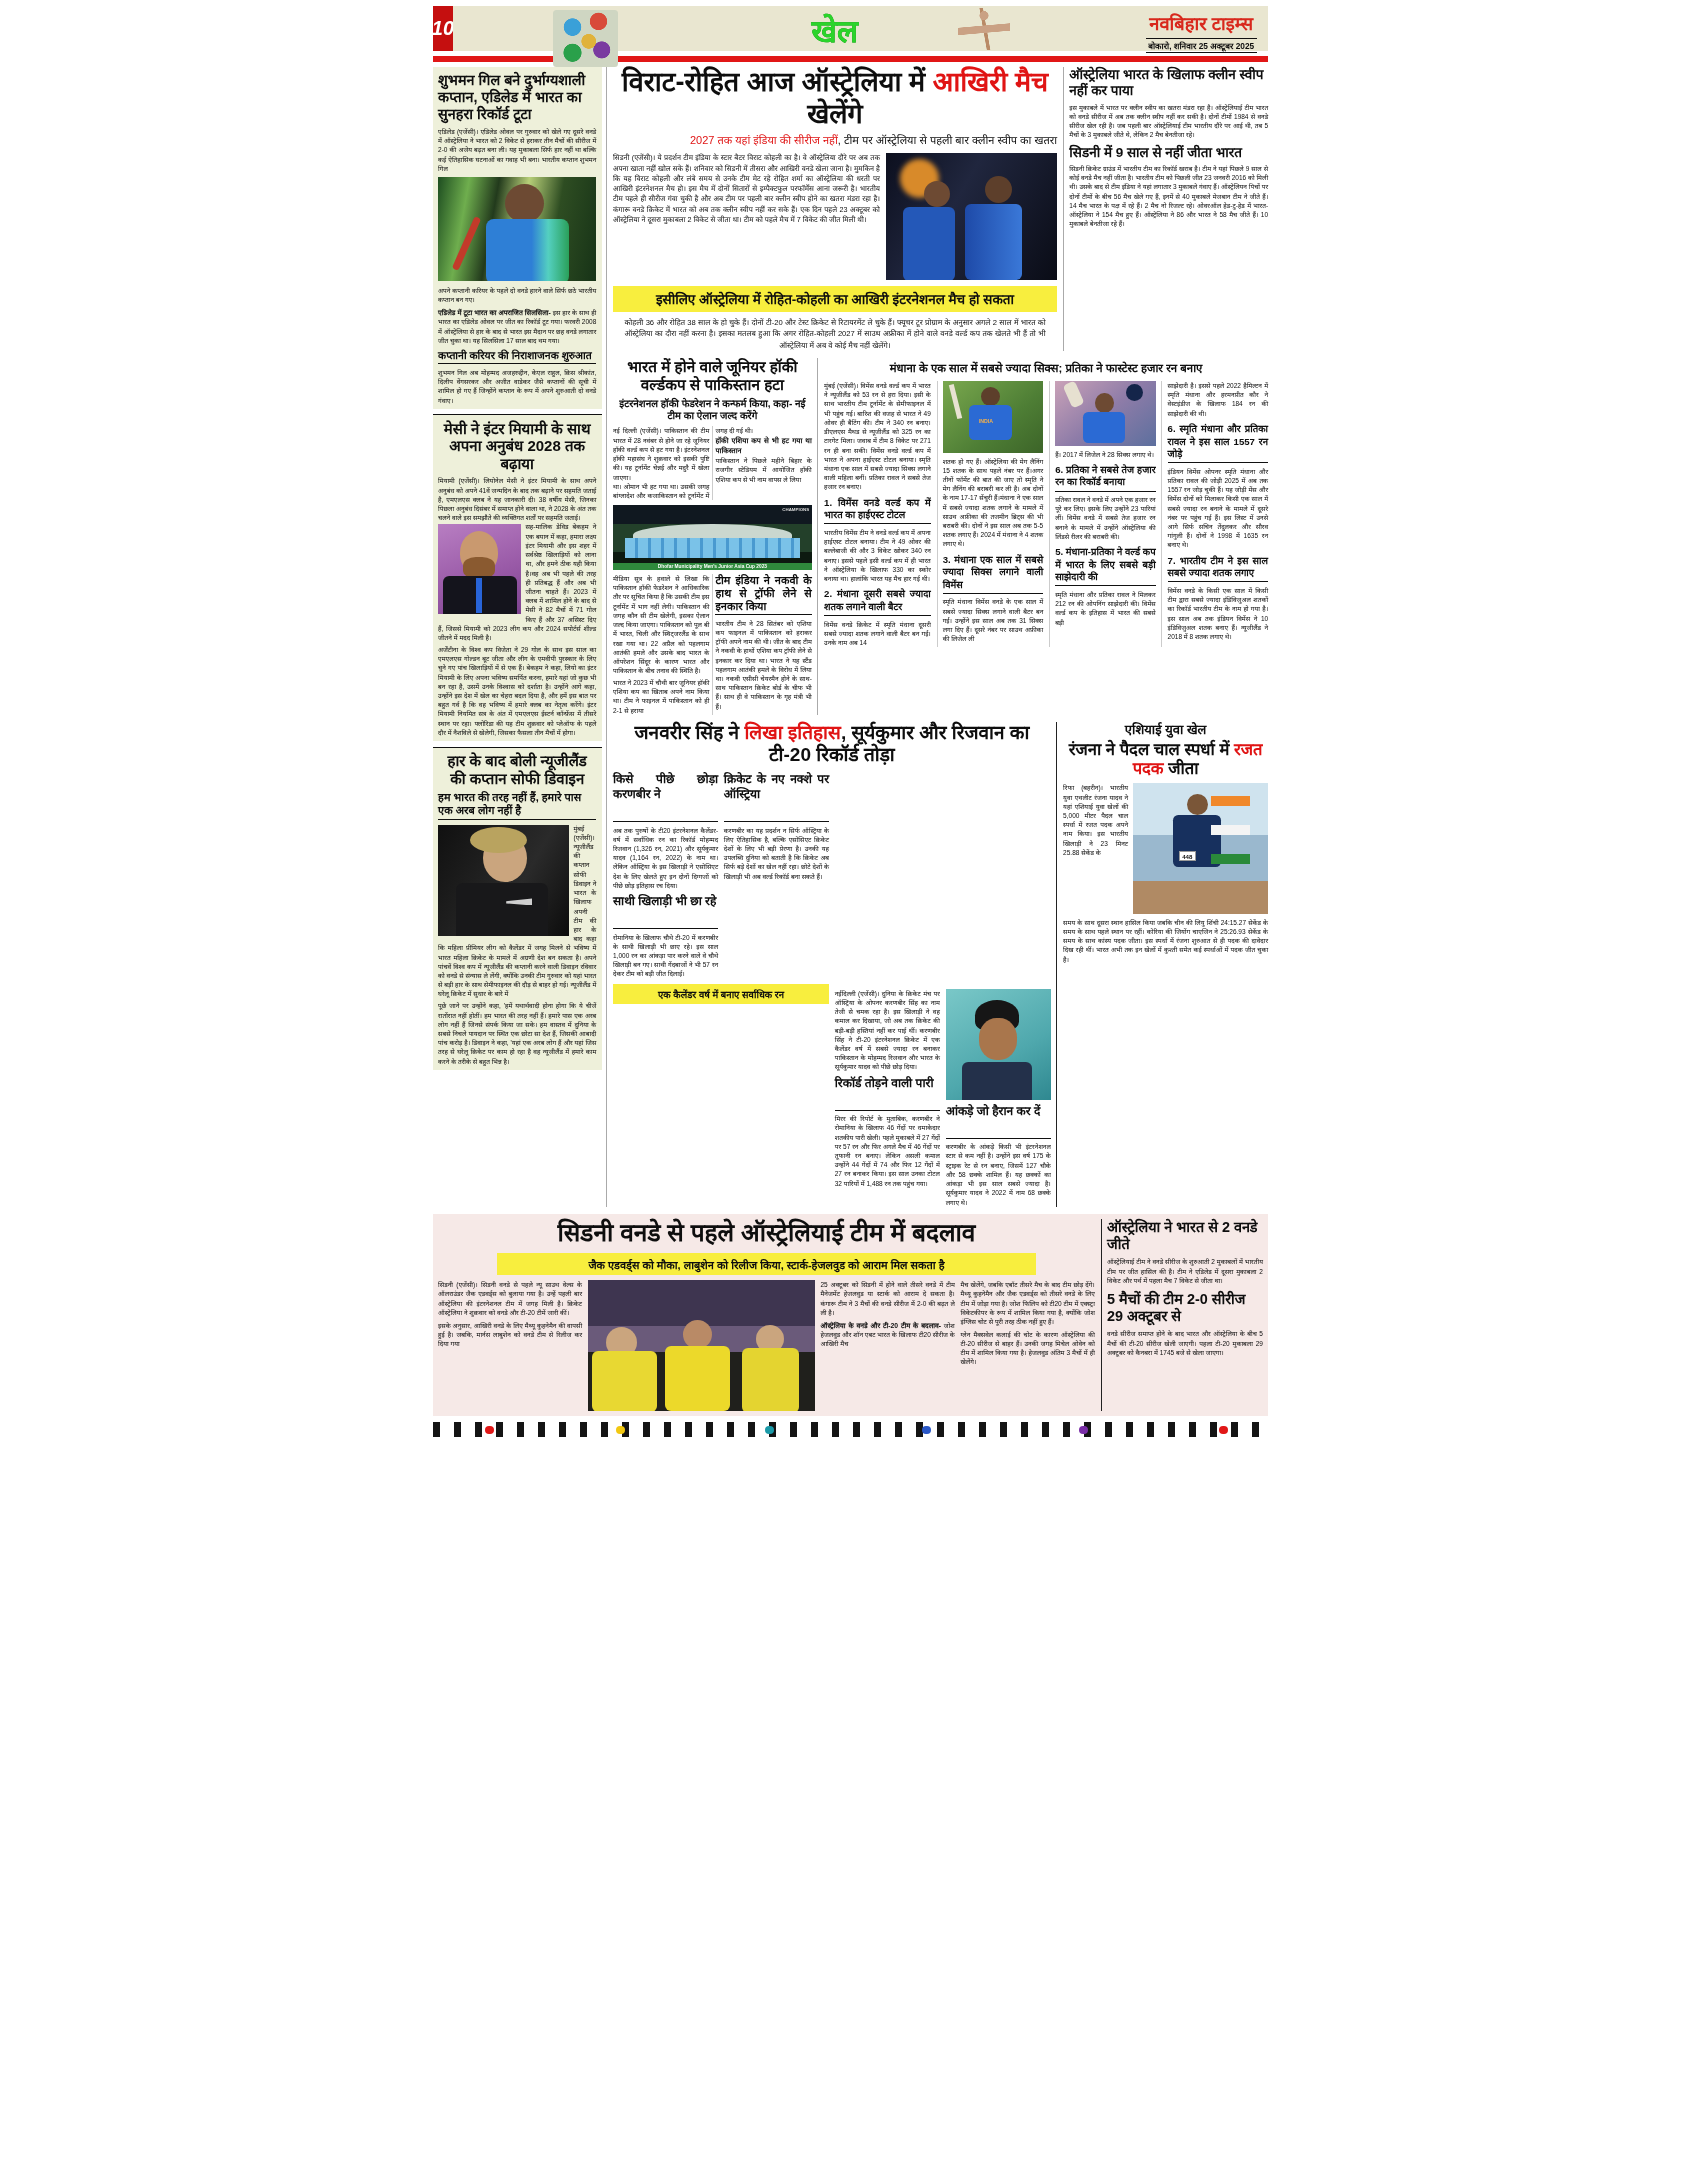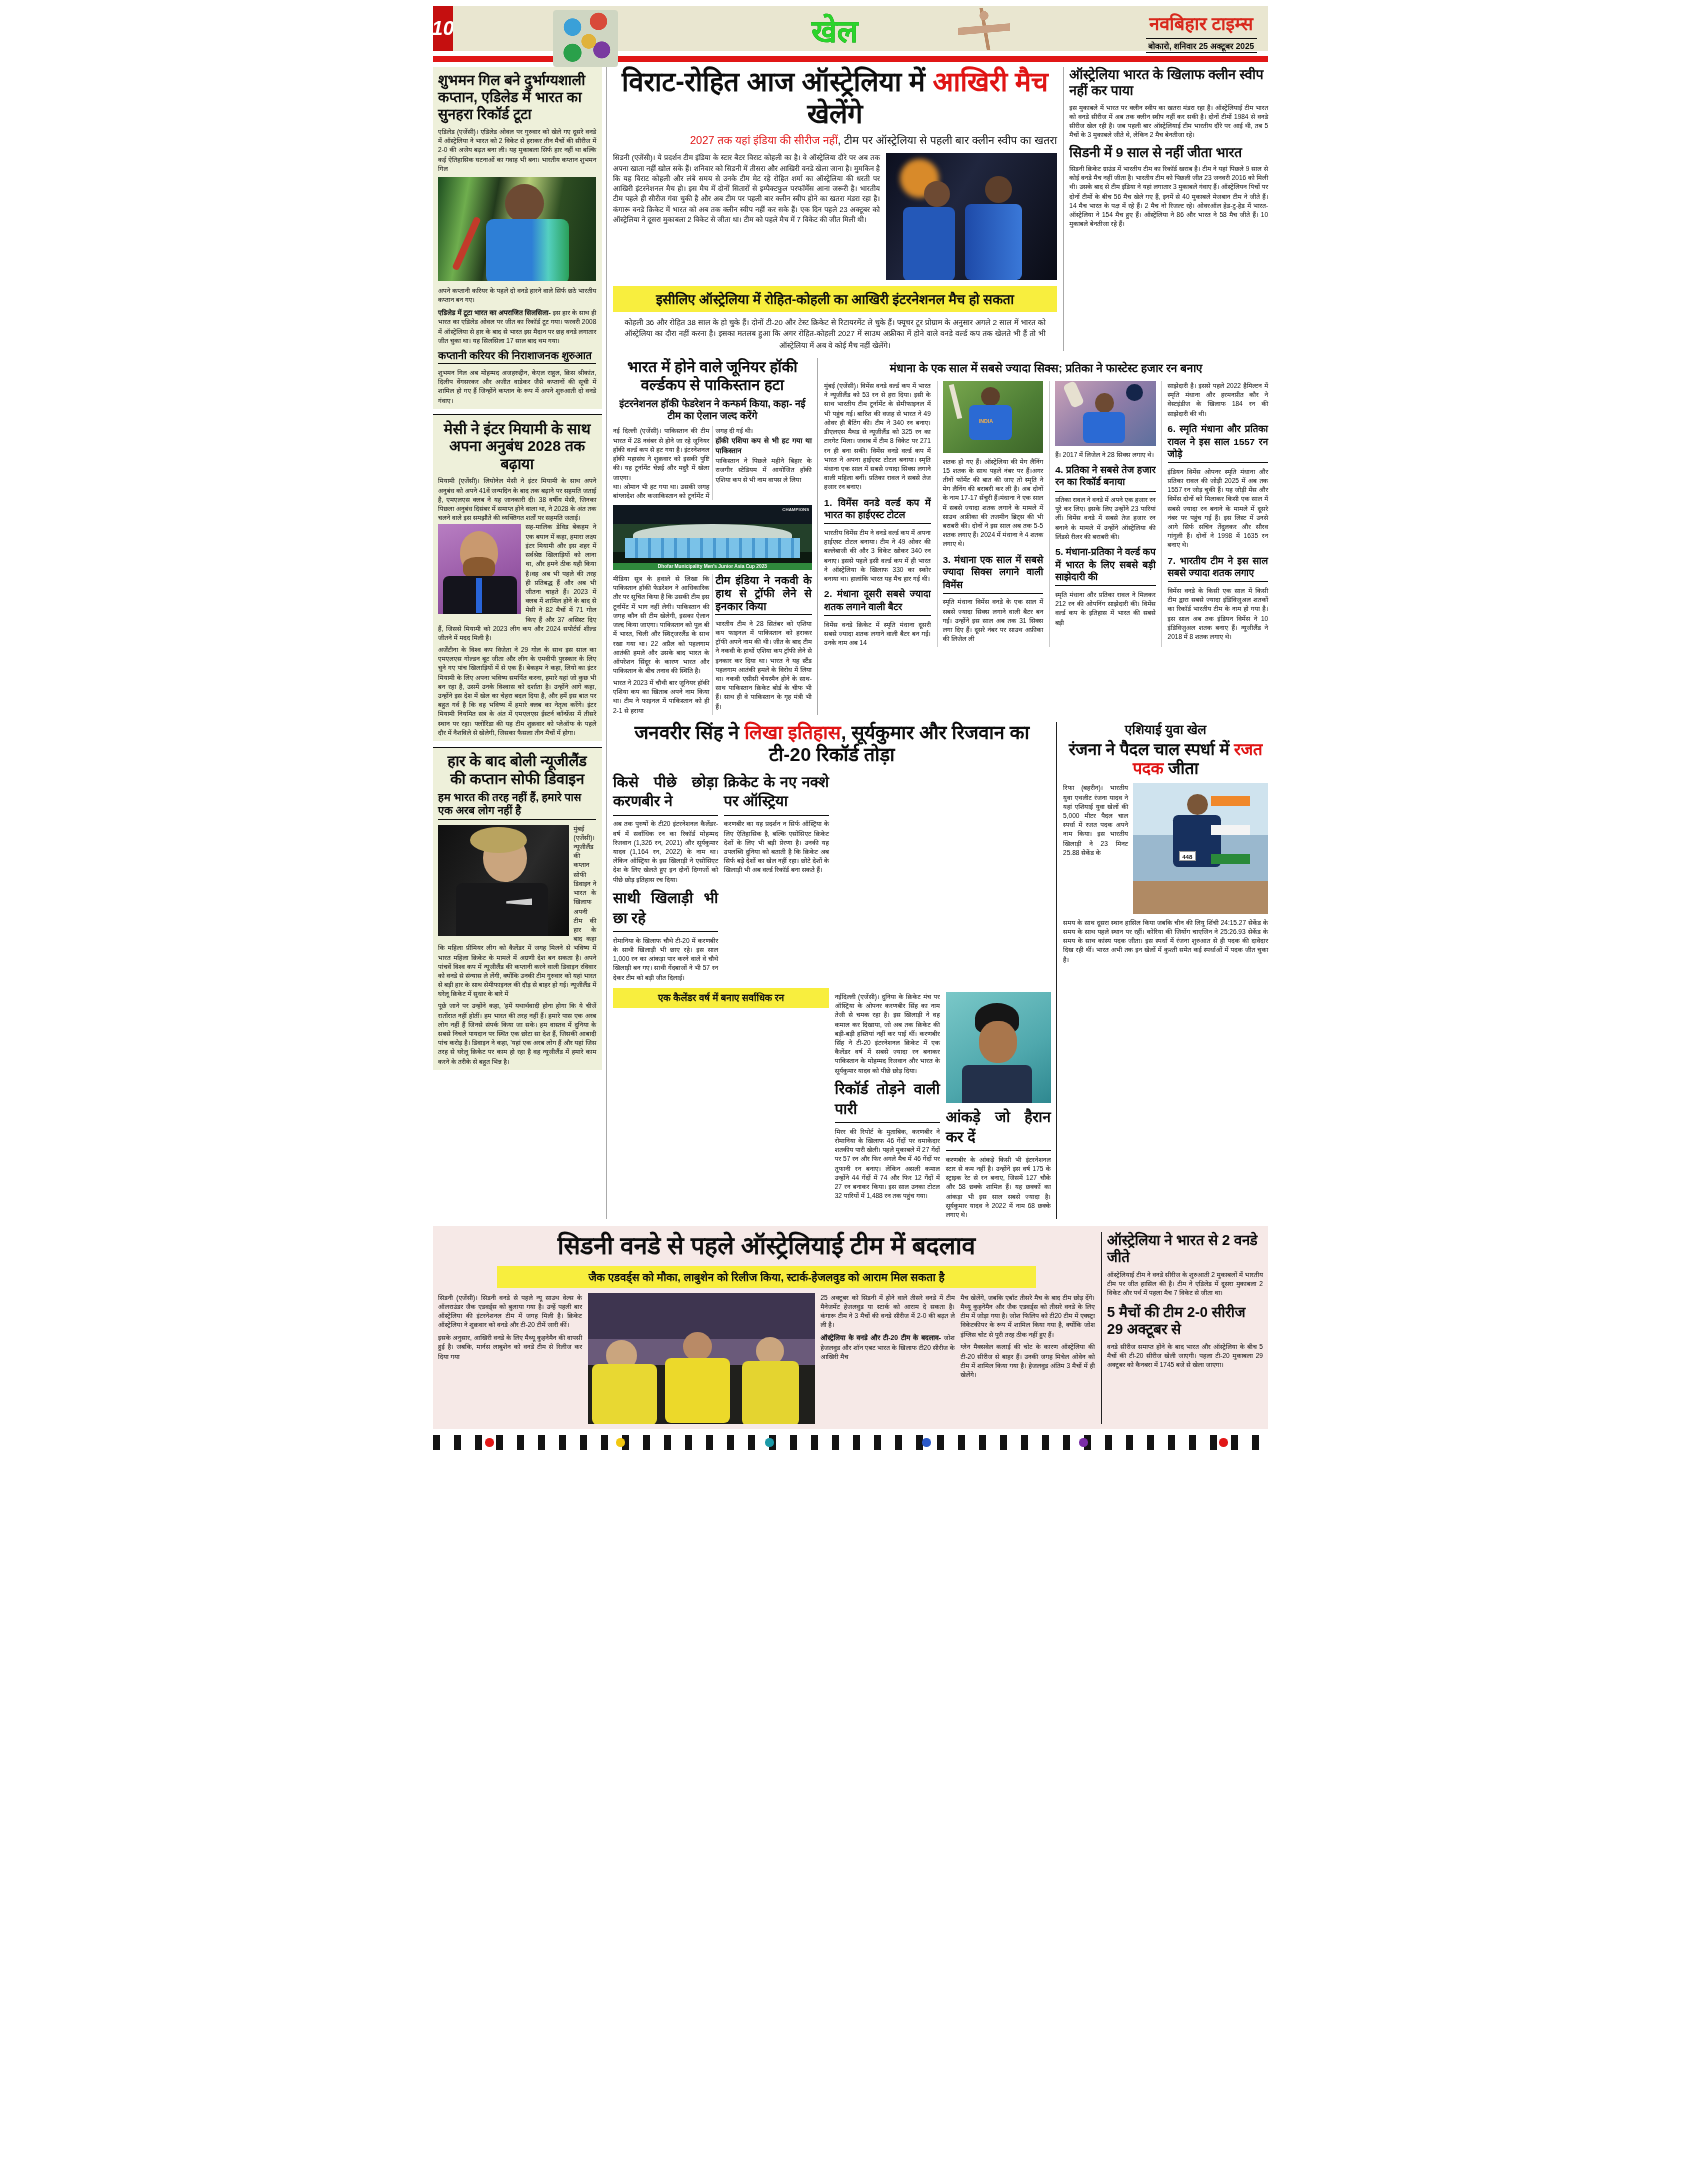--- a/index.html
+++ b/index.html
@@ -75,21 +75,21 @@
   .mncol:first-child{border-left:none;padding-left:0}
   .ntitle{font-size:9.6px;font-weight:900;border-bottom:0.9px solid #111;padding-bottom:1.7px;margin:5.2px 0 3.5px;line-height:1.3}
   .ph-mn1{height:72px;margin-bottom:3.5px;background:linear-gradient(140deg,#7aa84e,#4e7e35 60%,#3c6428)}
   .ph-mn2{height:65px;margin-bottom:3.5px;background:linear-gradient(140deg,#caa2b8,#8e7ca8 50%,#5c6f9e)}
   
   .botgrid{display:grid;grid-template-columns:1fr 205px;gap:6.1px;margin-top:7px}
   .karan{border-right:0.9px solid #222;padding-right:5.2px}
   .karan h1{font-size:19px;text-align:center;margin-bottom:5.2px}
   .kgrid{display:grid;grid-template-columns:repeat(4,1fr);gap:5.7px}
   .kband{grid-column:1/3;background:#f8ee3e;font-size:9.6px;font-weight:900;text-align:center;padding:3.5px 1.7px;align-self:start}
-  .ksub{font-size:15px;font-weight:900;border-bottom:0.9px solid #111;padding-bottom:4px;margin:4.4px 0 3.5px;line-height:1.3}
+  .ksub{font-size:12px;font-weight:900;border-bottom:0.9px solid #111;padding-bottom:18px;margin:4.4px 0 3.5px;line-height:1.3}
   .ph-karan{height:111px;margin-bottom:3.5px;background:linear-gradient(150deg,#7ac8c8,#4fa8ad 60%,#2f8890)}
   
   .ranj h3{font-size:13px;text-align:center;font-weight:900}
   .ranj h2{font-size:16.6px;text-align:center;margin:2.6px 0 4.4px}
   .rrow{display:grid;grid-template-columns:65px 1fr;gap:4.4px}
   .ph-ranj{height:131px;background:linear-gradient(180deg,#cfe3ee 0 40%,#9ab8ce 40% 75%,#b08a64 75%)}
   
   .sydsec{margin:7px 7.9px 0;background:#f6e9e7;display:grid;grid-template-columns:1fr 162px;gap:6.1px;padding:5.2px}
   .syd h1{font-size:24.5px;text-align:center}
   .sydband{background:#f8ee3e;font-size:11px;font-weight:900;text-align:center;padding:3.5px 4.4px;width:82%;margin:5.2px auto}
@@ -242,21 +242,21 @@
               <p>स्मृति मंधाना विमेंस वनडे के एक साल में सबसे ज्यादा सिक्स लगाने वाली बैटर बन गईं। उन्होंने इस साल अब तक 31 सिक्स लगा दिए हैं। दूसरे नंबर पर साउथ अफ्रीका की लिजेल ली</p>
             </div>
             <div class="mncol body">
               <span class="ph ph-mn2">
                 <span class="blob" style="left:40%;top:18%;width:18.3px;height:20px;border-radius:50%;background:#6d4a33"></span>
                 <span class="blob" style="left:28%;top:48%;width:42px;height:31px;border-radius:5.2px;background:#2b6ad4"></span>
                 <span class="blob" style="left:12%;top:2%;width:13px;height:24.5px;border-radius:4.4px;background:#e6e0d0;transform:rotate(-24deg)"></span>
                 <span class="blob" style="left:70%;top:4%;width:17.5px;height:17.5px;border-radius:50%;background:#14254a"></span>
               </span>
               <p>हैं। 2017 में लिजेल ने 28 सिक्स लगाए थे।</p>
-              <h5 class="ntitle">4. प्रतिका ने सबसे तेज हजार रन का रिकॉर्ड बनाया</h5>
+              <h5 class="ntitle">6. प्रतिका ने सबसे तेज हजार रन का रिकॉर्ड बनाया</h5>
               <p>प्रतिका रावल ने वनडे में अपने एक हजार रन पूरे कर लिए। इसके लिए उन्होंने 23 पारियां लीं। विमेंस वनडे में सबसे तेज हजार रन बनाने के मामले में उन्होंने ऑस्ट्रेलिया की लिंडसे रीलर की बराबरी की।</p>
               <h5 class="ntitle">5. मंधाना-प्रतिका ने वर्ल्ड कप में भारत के लिए सबसे बड़ी साझेदारी की</h5>
               <p>स्मृति मंधाना और प्रतिका रावल ने मिलकर 212 रन की ओपनिंग साझेदारी की। विमेंस वर्ल्ड कप के इतिहास में भारत की सबसे बड़ी</p>
             </div>
             <div class="mncol body">
               <p>साझेदारी है। इससे पहले 2022 हैमिल्टन में स्मृति मंधाना और हरमनप्रीत कौर ने वेस्टइंडीज के खिलाफ 184 रन की साझेदारी की थी।</p>
               <h5 class="ntitle">6. स्मृति मंधाना और प्रतिका रावल ने इस साल 1557 रन जोड़े</h5>
               <p>इंडियन विमेंस ओपनर स्मृति मंधाना और प्रतिका रावल की जोड़ी 2025 में अब तक 1557 रन जोड़ चुकी हैं। यह जोड़ी मेंस और विमेंस दोनों को मिलाकर किसी एक साल में सबसे ज्यादा रन बनाने के मामले में दूसरे नंबर पर पहुंच गई हैं। इस लिस्ट में उनसे आगे सिर्फ सचिन तेंदुलकर और सौरव गांगुली हैं। दोनों ने 1998 में 1635 रन बनाए थे।</p>
               <h5 class="ntitle">7. भारतीय टीम ने इस साल सबसे ज्यादा शतक लगाए</h5>
               <p>विमेंस वनडे के किसी एक साल में किसी टीम द्वारा सबसे ज्यादा इंडिविजुअल शतकों का रिकॉर्ड भारतीय टीम के नाम हो गया है। इस साल अब तक इंडियन विमेंस ने 10 इंडिविजुअल शतक बनाए हैं। न्यूजीलैंड ने 2018 में 8 शतक लगाए थे।</p>

